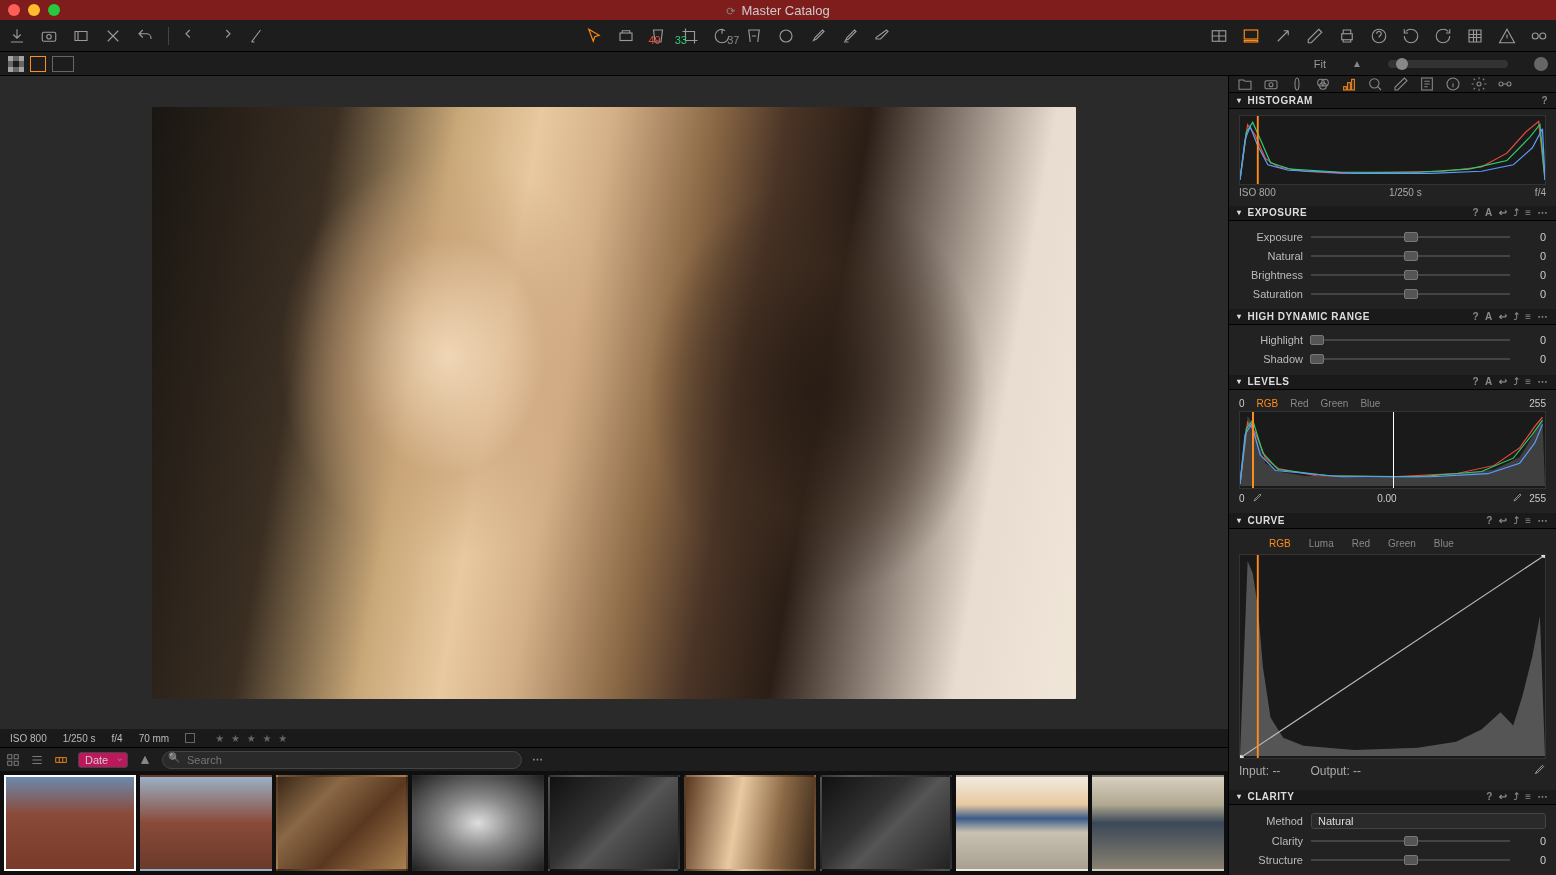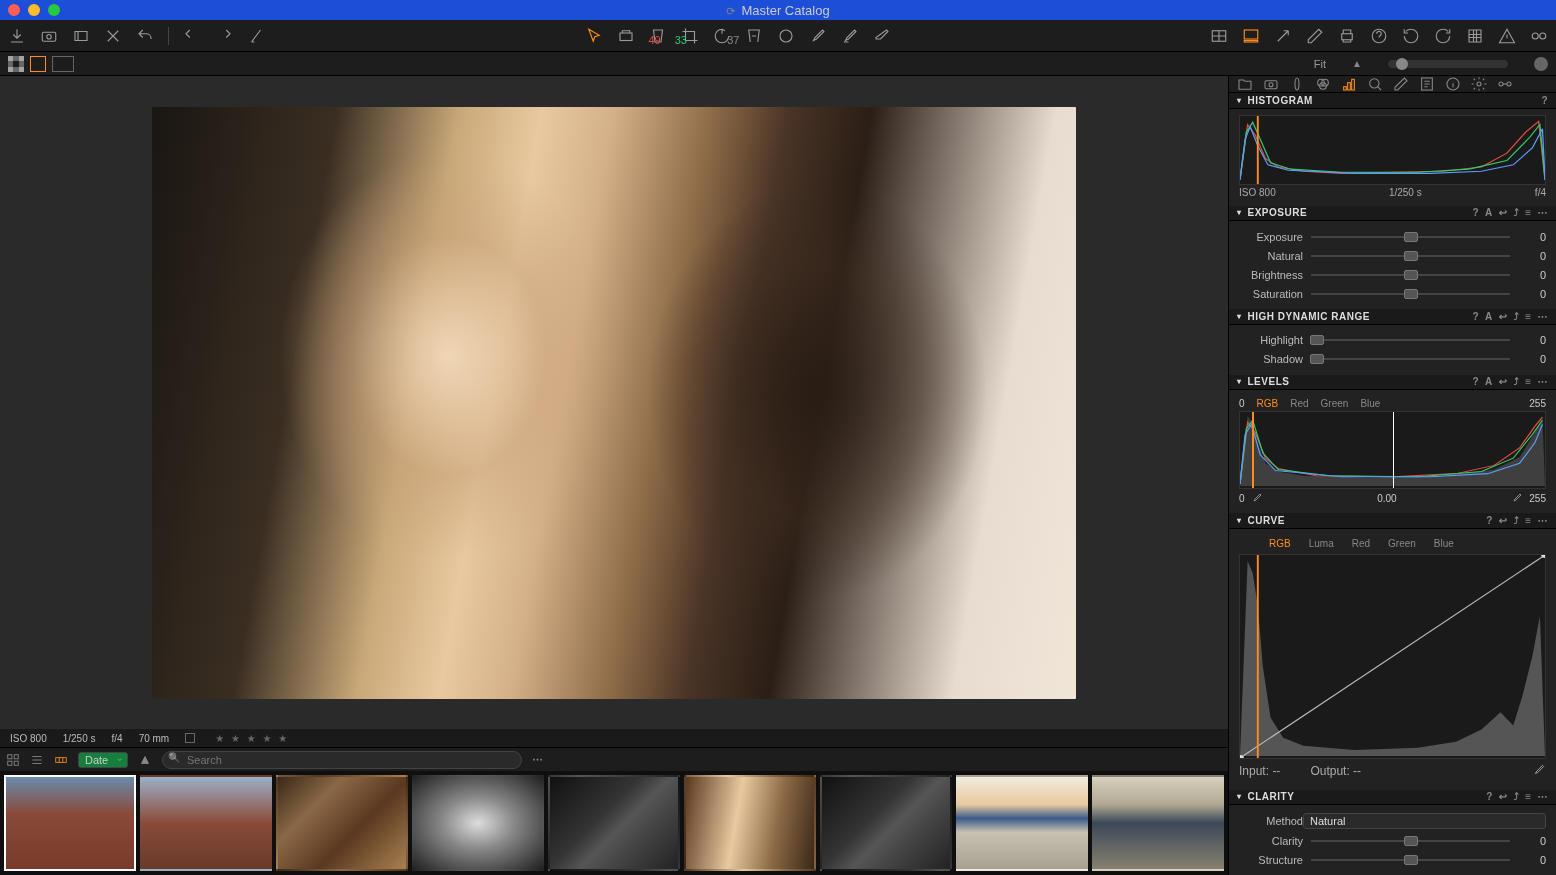--- a/index.html
+++ b/index.html
@@ -1,19 +1,19 @@
 <!DOCTYPE html>
 <html><head>
 <meta charset="utf-8">
 <style>
 * { margin:0; padding:0; box-sizing:border-box; font-family:-apple-system,BlinkMacSystemFont,"Helvetica Neue",sans-serif; -webkit-font-smoothing:antialiased; }
 body { width:1556px; height:875px; background:#1a1a1a; color:#aaa; font-size:11px; overflow:hidden; }
 
 
-.title-bar { height:20px; display:flex; align-items:center; justify-content:center; background:#1d4ed8; position:relative; }
+.title-bar { height:20px; display:flex; align-items:center; justify-content:center; background:#7f1d1d; position:relative; }
 .traffic { position:absolute; left:8px; display:flex; gap:8px; }
 .traffic span { width:12px; height:12px; border-radius:50%; }
 .tl-close{background:#ff5f56;} .tl-min{background:#ffbd2e;} .tl-max{background:#27c93f;}
 .title-bar .title { color:#ccc; font-size:13px; }
 .title-bar .title::before { content:"⟳"; color:#888; margin-right:6px; font-size:11px; }
 
 
 .toolbar { height:32px; background:#1d1d1d; display:flex; align-items:center; padding:0 8px; border-bottom:1px solid #000; }
 .tool-left,.tool-center,.tool-right{display:flex;align-items:center;gap:14px;}
 .tool-center{flex:1;justify-content:center;}
@@ -45,21 +45,21 @@
 .meta-strip { height:18px; background:#1a1a1a; display:flex; align-items:center; padding:0 10px; font-size:10px; color:#bbb; gap:16px;}
 .meta-strip .fn{flex:1;text-align:center;}
 .stars{letter-spacing:2px;color:#666;}
 .sq{width:10px;height:10px;border:1px solid #666;margin-right:4px;}
 
 
 .browser-bar { height:24px; background:#1d1d1d; display:flex; align-items:center; padding:0 6px; gap:10px; border-top:1px solid #000;}
 .bicon{width:14px;height:14px;color:#888;cursor:pointer;}
 .bicon.active{color:#ff8c1a;}
 .bicon svg{width:100%;height:100%;stroke:currentColor;fill:none;stroke-width:1.5;}
-.sort-dd{background:#15803d;border:1px solid #444;color:#ccc;font-size:11px;padding:1px 18px 1px 6px;border-radius:3px;appearance:none;position:relative;}
+.sort-dd{background:#be185d;border:1px solid #444;color:#ccc;font-size:11px;padding:1px 18px 1px 6px;border-radius:3px;appearance:none;position:relative;}
 .sort-wrap{position:relative;}
 .sort-wrap::after{content:"⌄";position:absolute;right:4px;top:0;color:#888;font-size:10px;pointer-events:none;}
 .selcnt{flex:1;text-align:center;color:#888;font-size:11px;}
 .search-wrap{position:relative;width:360px;}
 .search-wrap input{width:100%;background:#2a2a2a;border:1px solid #444;border-radius:10px;padding:2px 8px 2px 24px;color:#ccc;font-size:11px;}
 .search-wrap::before{content:"🔍";position:absolute;left:6px;top:1px;font-size:10px;filter:grayscale(1) brightness(.8);}
 .more-dots{color:#888;cursor:pointer;font-weight:bold;}
 
 
 .filmstrip{height:104px;background:#0f0f0f;display:flex;gap:4px;padding:4px;overflow:hidden;}
@@ -117,21 +117,21 @@
 
 .curve-tabs{display:flex;gap:18px;font-size:10px;padding:3px 0 5px 30px;}
 .ctab{color:#888;cursor:pointer;}
 .ctab.active{color:#ff8c1a;}
 .curve-box{height:205px;background:#1a1a1a;border:1px solid #333;position:relative;}
 .curve-box svg{width:100%;height:100%;}
 .curve-io{display:flex;gap:30px;font-size:12px;color:#aaa;padding:4px 0;align-items:center;}
 .curve-io .picktool{margin-left:auto;}
 
 
-.method-row{display:flex;align-items:center;height:20px;}
+.method-row{display:flex;align-items:center;gap:8px;height:20px;}
 .method-row label{width:64px;text-align:right;font-size:11px;color:#bbb;}
 .method-dd{flex:1;background:#2a2a2a;border:1px solid #444;color:#ddd;font-size:11px;padding:1px 6px;border-radius:3px;appearance:none;}
 </style>
 </head>
 <body>
 
 <div class="title-bar">
   <div class="traffic">
     <span class="tl-close"></span>
     <span class="tl-min"></span>

